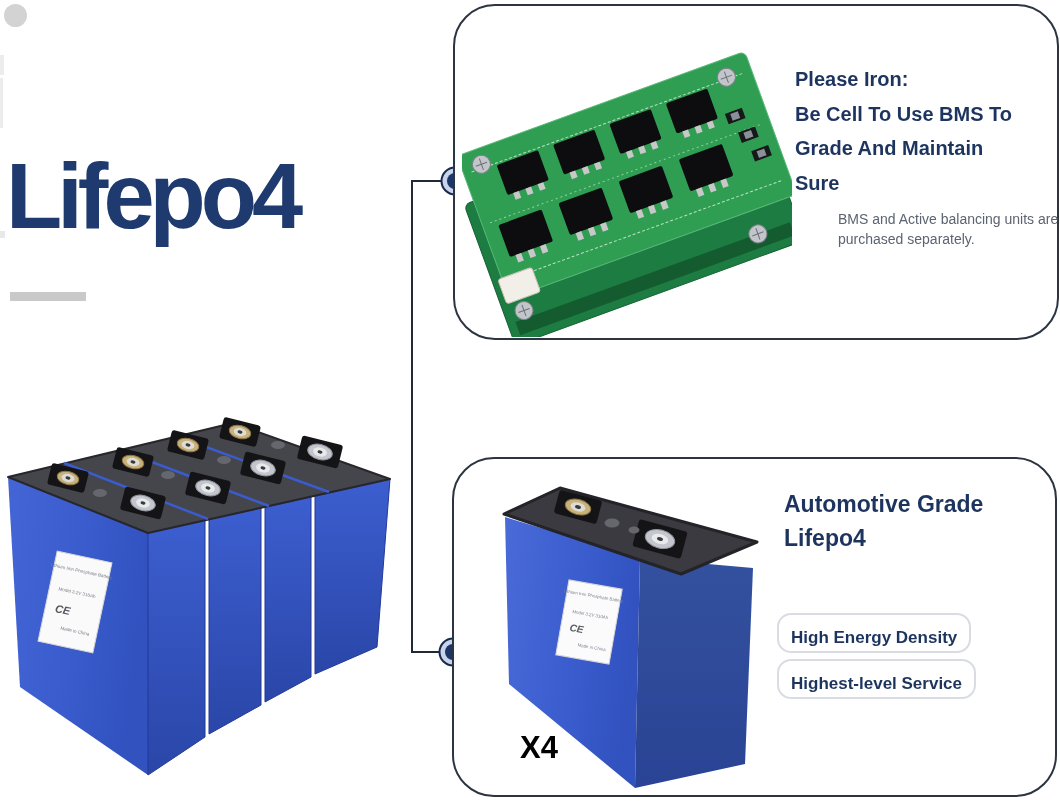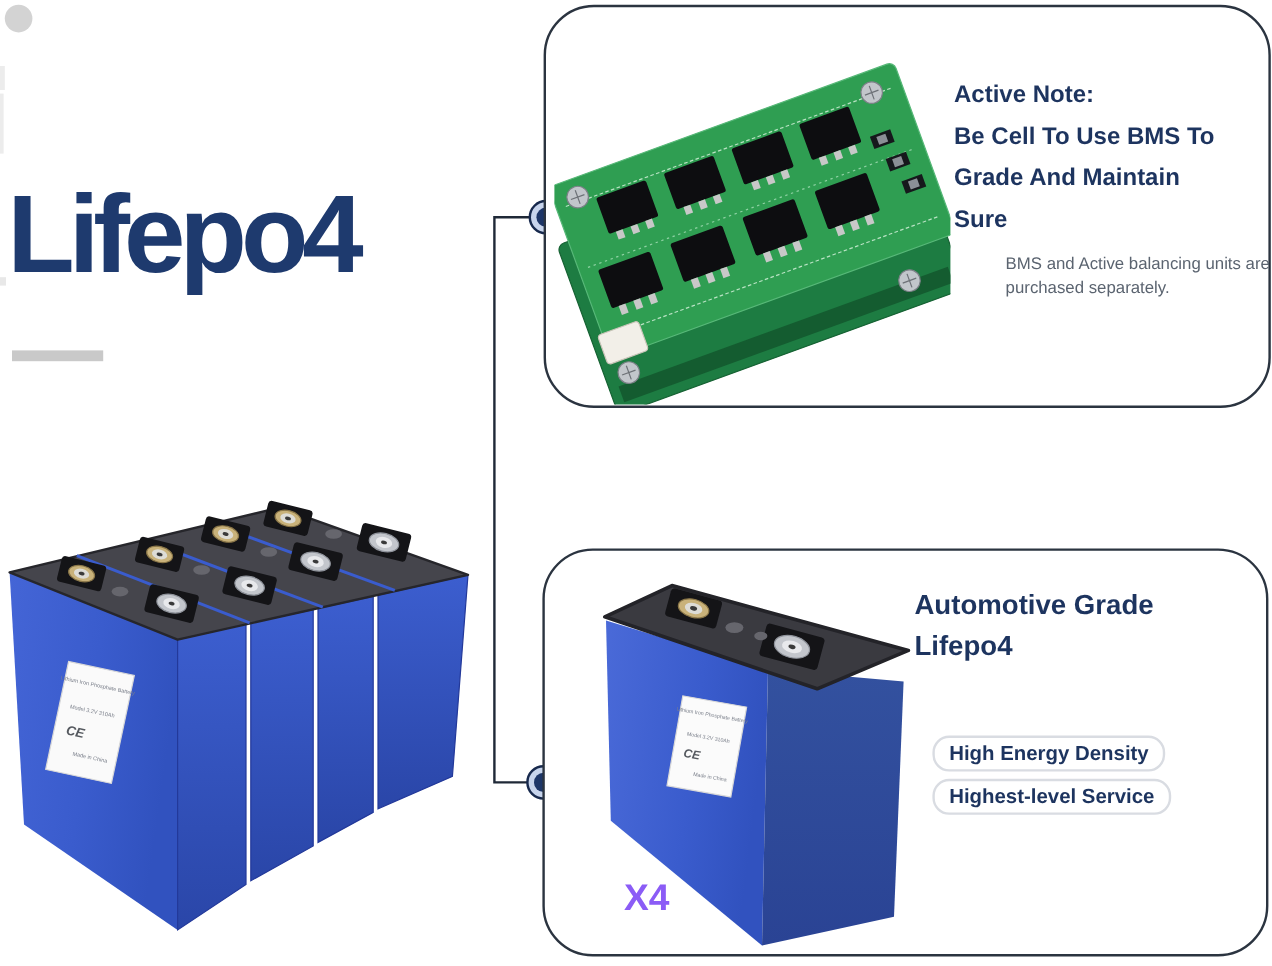--- a/index.html
+++ b/index.html
@@ -19,28 +19,28 @@
   .hero-bar{position:absolute;left:10px;top:292px;width:76px;height:9px;background:#c9c9c9;}
   
   .card{
     position:absolute;background:#ffffff;border:2px solid #2b3440;border-radius:42px;
   }
   .note-card{left:453px;top:4px;width:602px;height:332px;}
   .cell-card{left:452px;top:457px;width:601px;height:336px;}
   .note-text{position:absolute;left:795px;top:62px;width:252px;}
   .note-heading,.note-line{font-size:20px;line-height:34.5px;font-weight:700;color:#1d345f;margin:0;}
   .note-sub{margin-top:9px;font-size:14px;line-height:20px;color:#5b6470;width:250px;margin-left:43px;}
-  .cell-text{position:absolute;left:762px;top:487px;width:260px;}
+  .cell-text{position:absolute;left:784px;top:487px;width:260px;}
   .cell-heading-line{font-size:23px;line-height:34px;font-weight:700;color:#1d345f;margin:0;}
   .badges{position:absolute;left:777px;top:613px;display:flex;flex-direction:column;align-items:flex-start;gap:6px;}
   .badge{
-    border:2px solid #d9dce2;border-radius:14px;padding:1px 12px 2px 12px;background:#fff;
+    border:2px solid #d9dce2;border-radius:14px;padding:11px 12px 2px 12px;background:#fff;
     font-size:17px;line-height:23px;font-weight:700;color:#1d345f;white-space:nowrap;
   }
-  .qty-label{position:absolute;left:520px;top:730px;font-size:31px;font-weight:700;color:#8b5cf6;}
+  .qty-label{position:absolute;left:520px;top:730px;font-size:31px;font-weight:700;color:#000000;}
   
   .connector-svg{position:absolute;left:0;top:0;pointer-events:none;}
   .pack-svg{position:absolute;left:0px;top:412px;}
   .cellimg-svg{position:absolute;left:495px;top:478px;}
   .pcb-svg{position:absolute;left:462px;top:42px;}
   .tinytext{font-family:"Liberation Sans",sans-serif;fill:#7a7f8a;}
 </style>
 </head>
 <body>
 
@@ -254,21 +254,21 @@
           <rect x="129" y="-14" width="8" height="7" fill="#8b8f96"></rect>
         <rect x="130" y="6" width="18" height="11" fill="#16181c"></rect>
           <rect x="135" y="8" width="8" height="7" fill="#8b8f96"></rect>
       </g>
 
       <rect x="-152" y="40" width="36" height="26" rx="3" fill="#f2efe8" stroke="#c9c4b8"></rect>
     </g>
   </svg>
 
   <div class="note-text">
-    <p class="note-heading">Active Note:</p>
+    <p class="note-heading">Please Iron:</p>
     <p class="note-line">Be Cell To Use BMS To</p>
     <p class="note-line">Grade And Maintain</p>
     <p class="note-line">Sure</p>
     <div class="note-sub">BMS and Active balancing units are purchased separately.</div>
   </div>
 
   <div class="card cell-card"></div>
 
   <svg class="cellimg-svg" width="290" height="325" viewBox="0 0 290 325">
     <defs>

